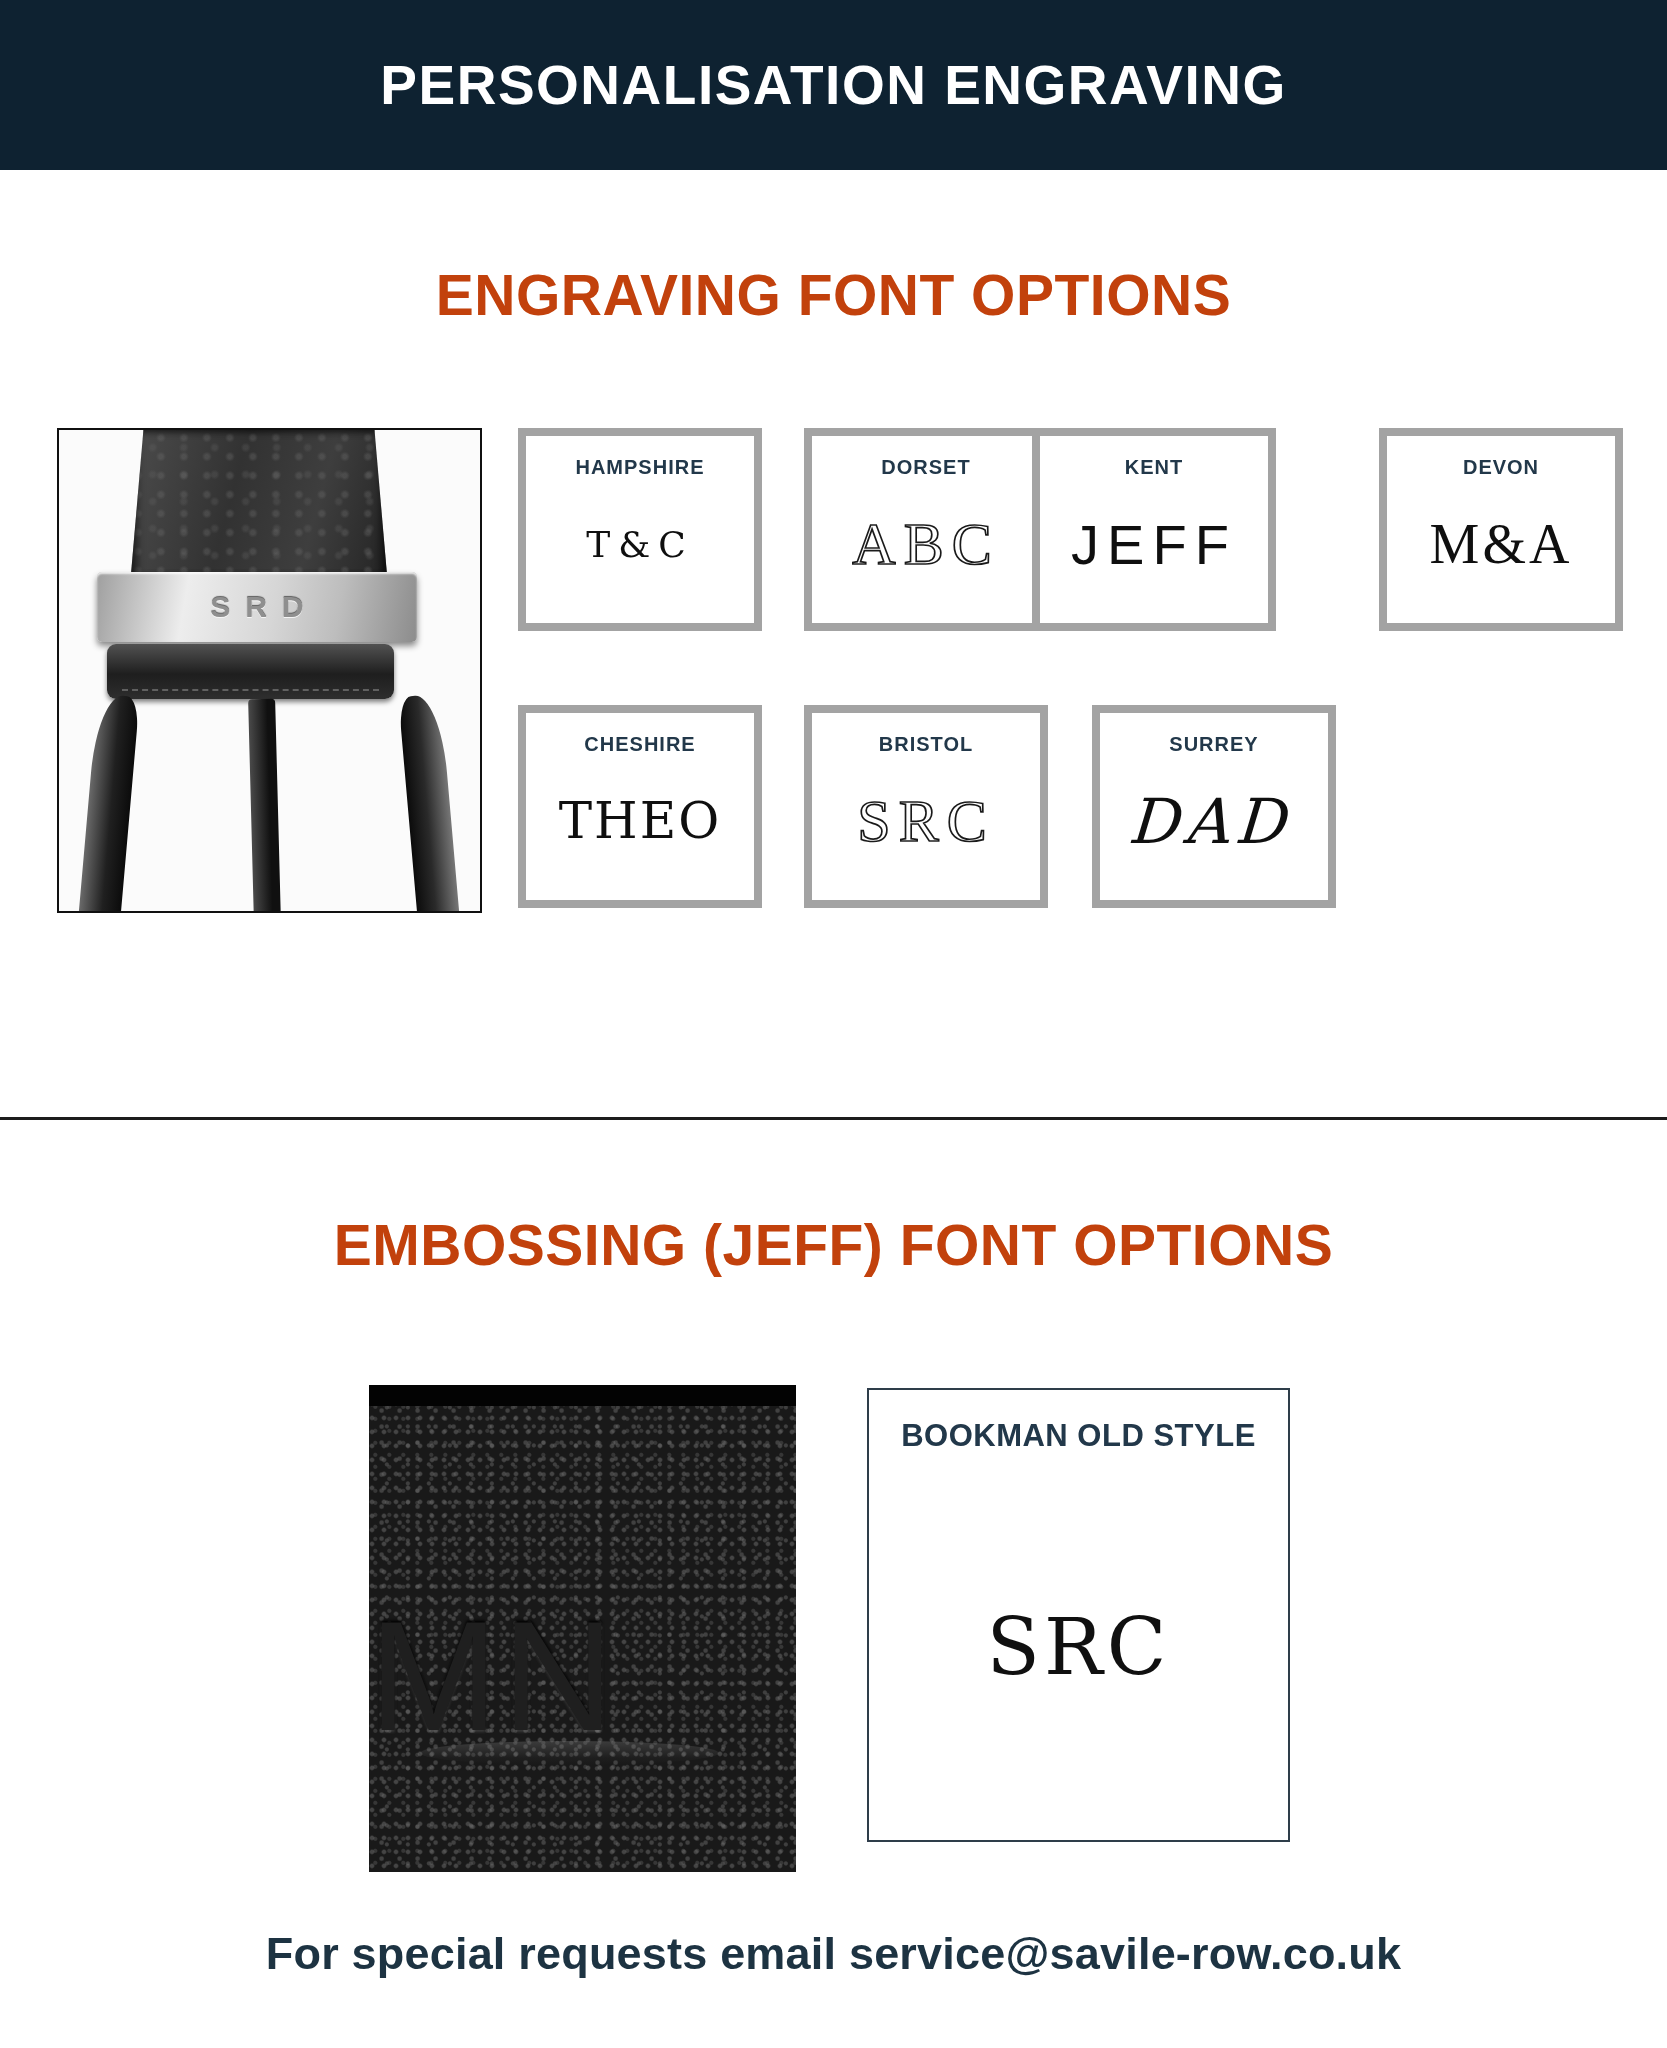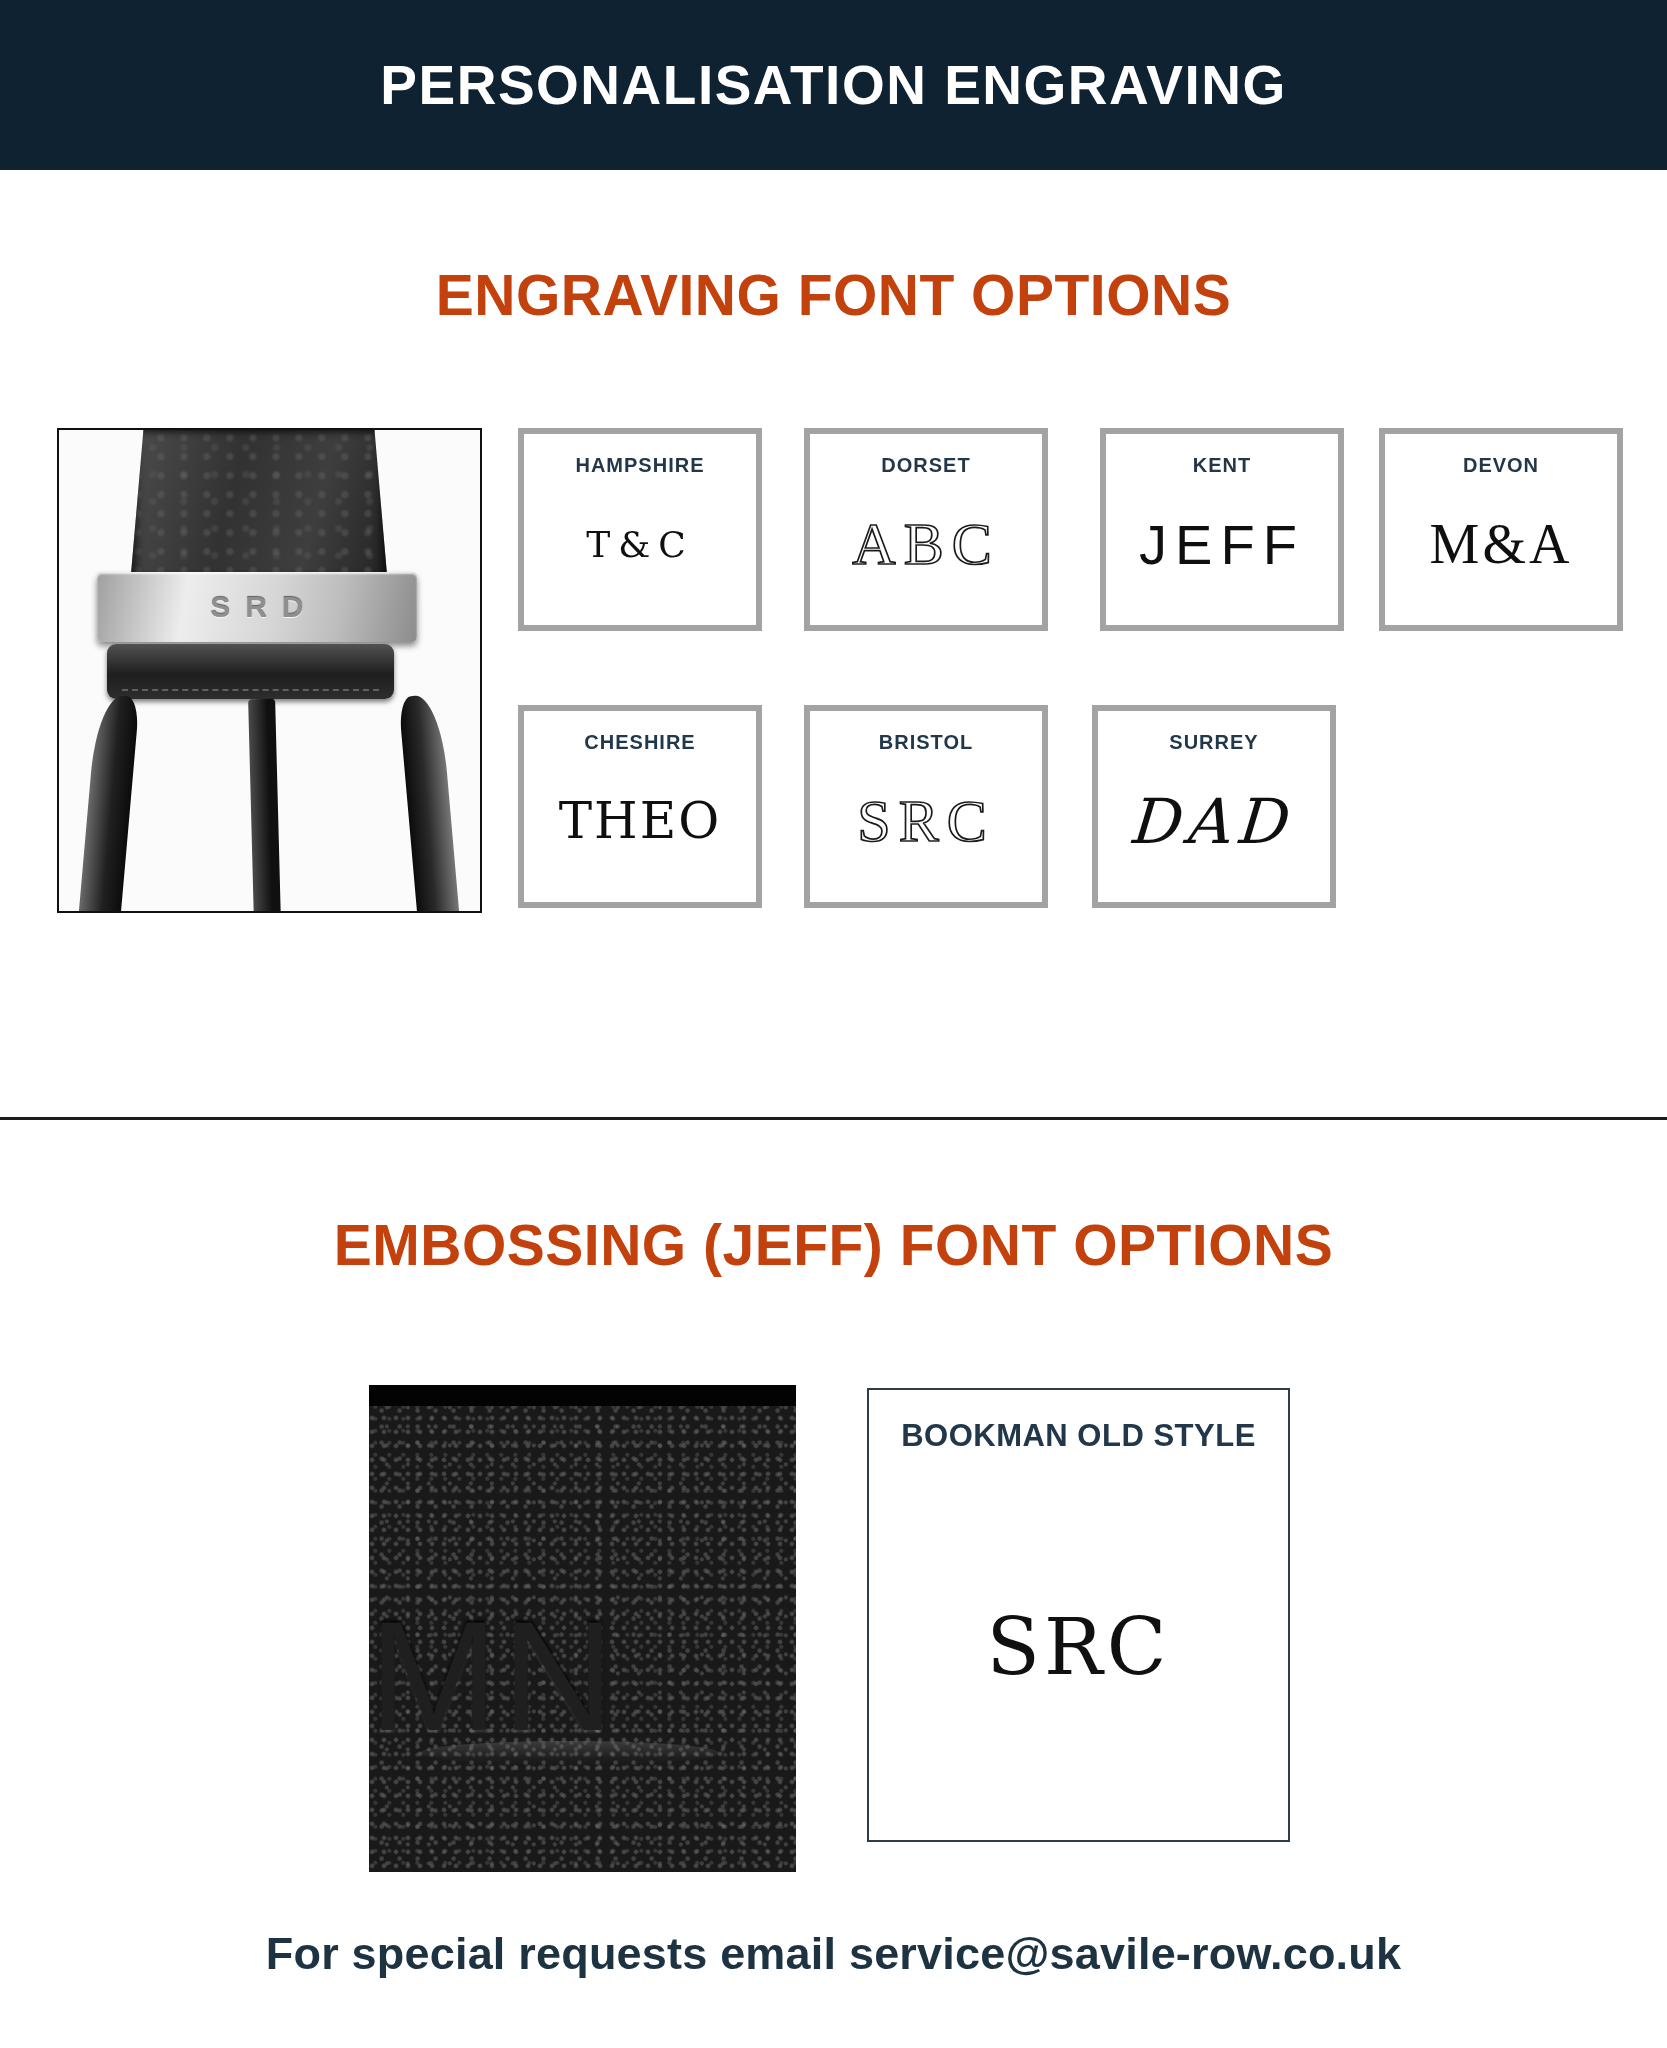--- a/index.html
+++ b/index.html
@@ -22,33 +22,33 @@
   .section-heading{
     position:absolute;left:0;width:1667px;text-align:center;
     color:#c2410c;font-weight:700;letter-spacing:0.5px;
   }
   .engraving-heading{top:262px;font-size:57px;}
   .embossing-heading{top:1212px;font-size:57px;}
 
   
   .card{
     position:absolute;width:244px;height:203px;background:#ffffff;
-    border:6px solid #a3a3a3;box-sizing:border-box;
+    border:8px solid #a3a3a3;box-sizing:border-box;
     display:flex;flex-direction:column;align-items:center;
   }
   .card-label{
     margin-top:20px;color:#22384a;font-size:20px;font-weight:700;letter-spacing:1px;
   }
   .card-sample{
     flex:1;display:flex;align-items:center;justify-content:center;
     color:#0f0f0f;padding-bottom:14px;
   }
   .pos-r1c1{left:518px;top:428px;}
   .pos-r1c2{left:804px;top:428px;}
-  .pos-r1c3{left:1100px;top:428px;}
+  .pos-r1c3{left:1032px;top:428px;}
   .pos-r1c4{left:1379px;top:428px;}
   .pos-r2c1{left:518px;top:705px;}
   .pos-r2c2{left:804px;top:705px;}
   .pos-r2c3{left:1092px;top:705px;}
 
   .s-bold-serif{font-family:"DejaVu Serif",serif;font-weight:400;font-size:36px;letter-spacing:8px;}
   .s-engraved{font-family:"Liberation Serif",serif;font-size:60px;letter-spacing:8px;color:#1a1a1a;}
   @supports (-webkit-text-stroke: 2px black){
     .s-engraved{color:#ffffff;-webkit-text-stroke:1.7px #1a1a1a;}
   }

